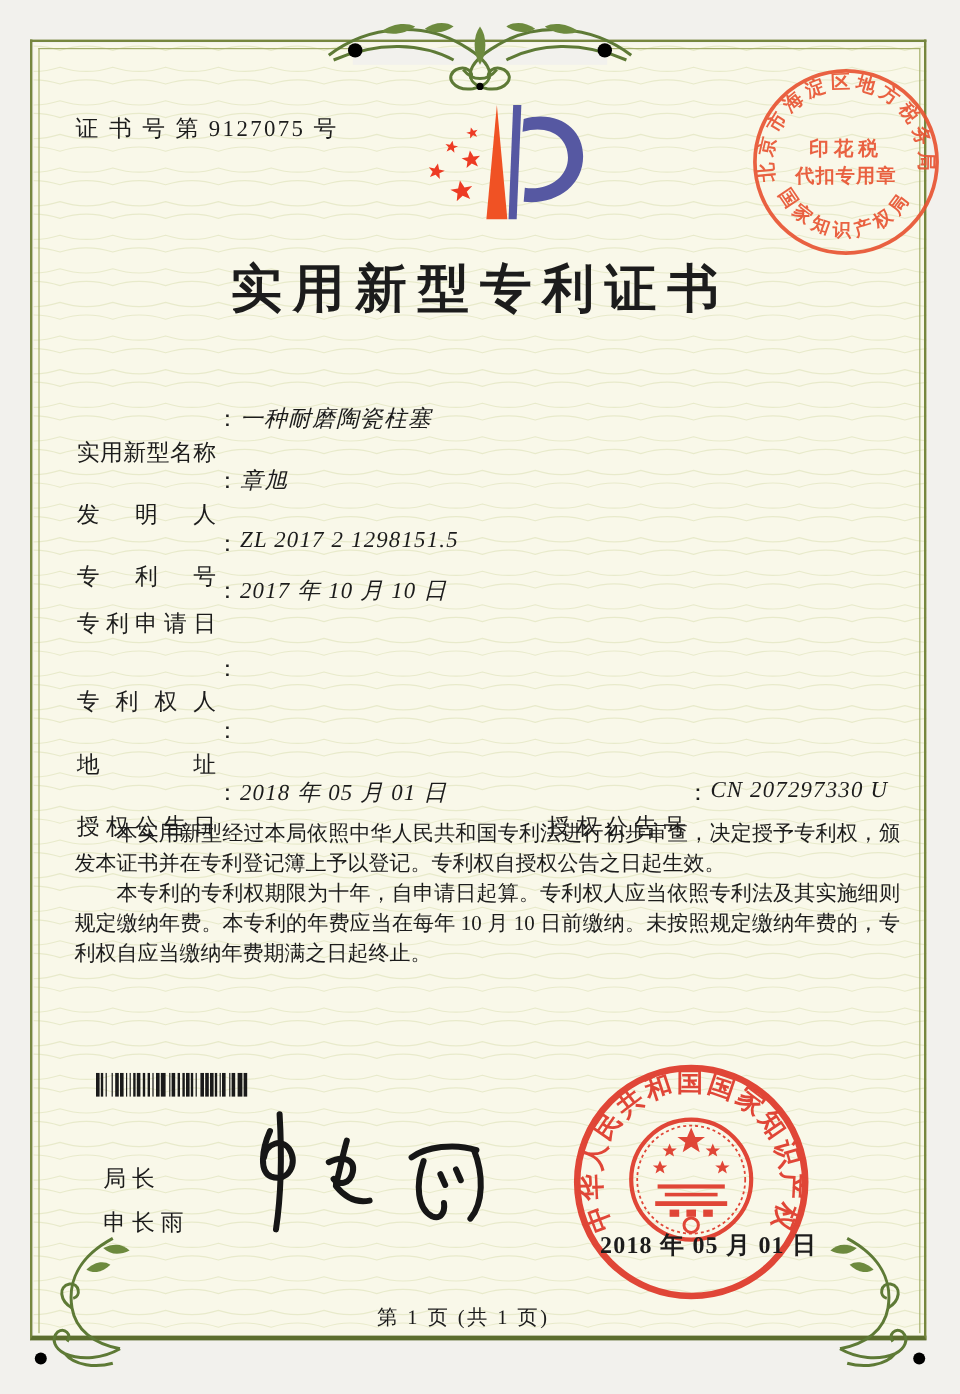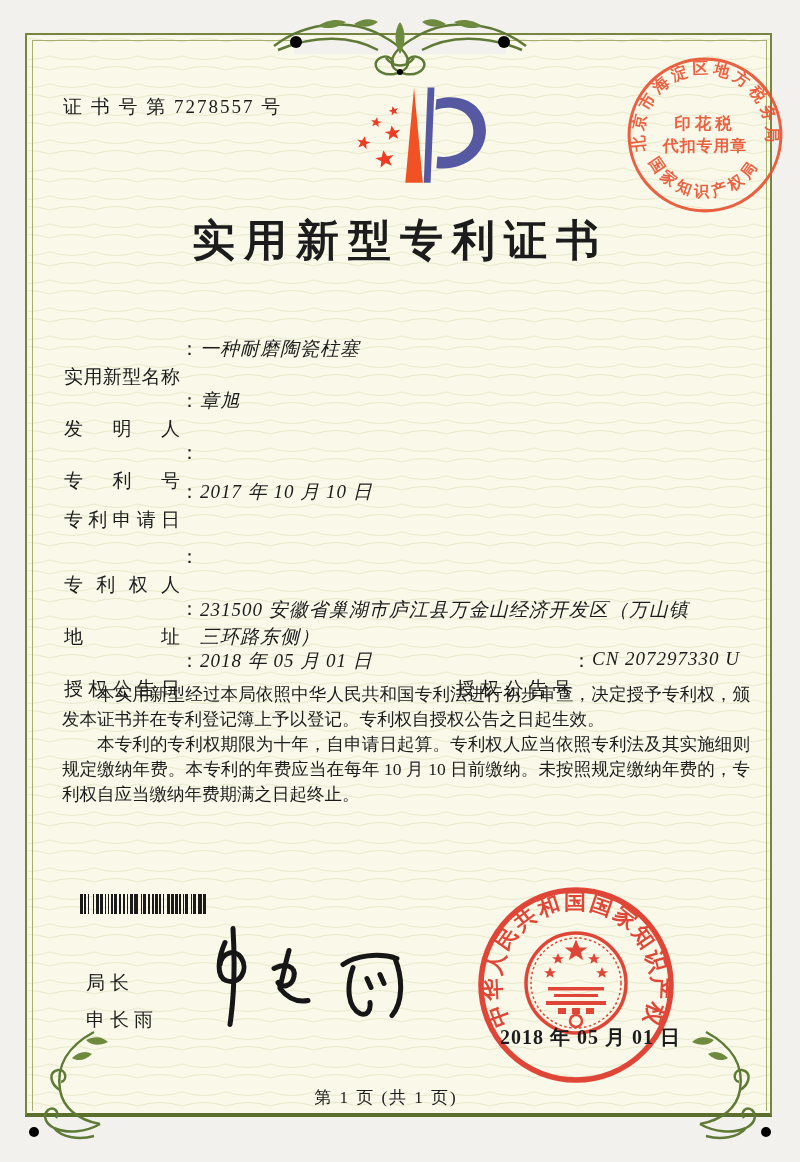--- a/index.html
+++ b/index.html
@@ -166,21 +166,21 @@
     <path d="M44,62 C34,56 32,44 42,42 C50,41 52,52 45,54"></path>
     <path d="M84,96 C70,104 52,106 38,100 C46,110 64,112 78,108"></path>
     <path d="M38,100 C30,96 26,88 32,82 C38,78 44,84 40,90"></path>
     <path class="leaf" d="M70,12 C78,8 86,8 92,14 C84,18 76,18 70,12 Z"></path>
     <path class="leaf" d="M56,30 C62,24 70,22 76,26 C70,32 62,34 56,30 Z"></path>
     <circle cx="18" cy="104" r="5"></circle>
   </svg>
 
   <div class="content">
 
-    <div class="cert-number">证 书 号 第 7278557 号</div>
+    <div class="cert-number">证 书 号 第 9127075 号</div>
 
     <svg class="logo" viewBox="0 0 160 140">
       <defs>
         <path id="st" d="M0,-10 L2.94,-3.09 10,-3.09 4.26,1.18 6.18,8.09 0,4 -6.18,8.09 -4.26,1.18 -10,-3.09 -2.94,-3.09 Z"></path>
       </defs>
       <g fill="#ed3b24">
         <use href="#st" transform="translate(57,40) scale(0.5) rotate(-15)"></use>
         <use href="#st" transform="translate(39,52) scale(0.55) rotate(10)"></use>
         <use href="#st" transform="translate(56,63) scale(0.8) rotate(-8)"></use>
         <use href="#st" transform="translate(26,73) scale(0.7) rotate(12)"></use>
@@ -218,34 +218,34 @@
           <span class="fvalue">一种耐磨陶瓷柱塞</span>
       </div>
       <div class="frow" style="top:52px">
         <span class="flabel">发明人</span>
           <span class="colon">：</span>
           <span class="fvalue">章旭</span>
       </div>
       <div class="frow" style="top:104px">
         <span class="flabel">专利号</span>
           <span class="colon">：</span>
+          <span class="fvalue">ZL 2017 2 1298151.5</span>
       </div>
       <div class="frow" style="top:143px">
         <span class="flabel">专利申请日</span>
           <span class="colon">：</span>
           <span class="fvalue">2017 年 10 月 10 日</span>
       </div>
       <div class="frow" style="top:208px">
         <span class="flabel">专利权人</span>
           <span class="colon">：</span>
       </div>
       <div class="frow" style="top:260px">
         <span class="flabel">地址</span>
           <span class="colon">：</span>
-          <span class="fvalue wrap">231500 安徽省巢湖市庐江县万金山经济开发区（万山镇三环路东侧）</span>
       </div>
       <div class="frow" style="top:312px;width:688px">
         <span class="flabel">授权公告日</span>
           <span class="colon">：</span>
           <span class="fvalue">2018 年 05 月 01 日</span>
         <span class="grant-right">
           <span class="flabel">授权公告号</span>
             <span class="colon">：</span>
             <span class="fvalue">CN 207297330 U</span>
         </span>

